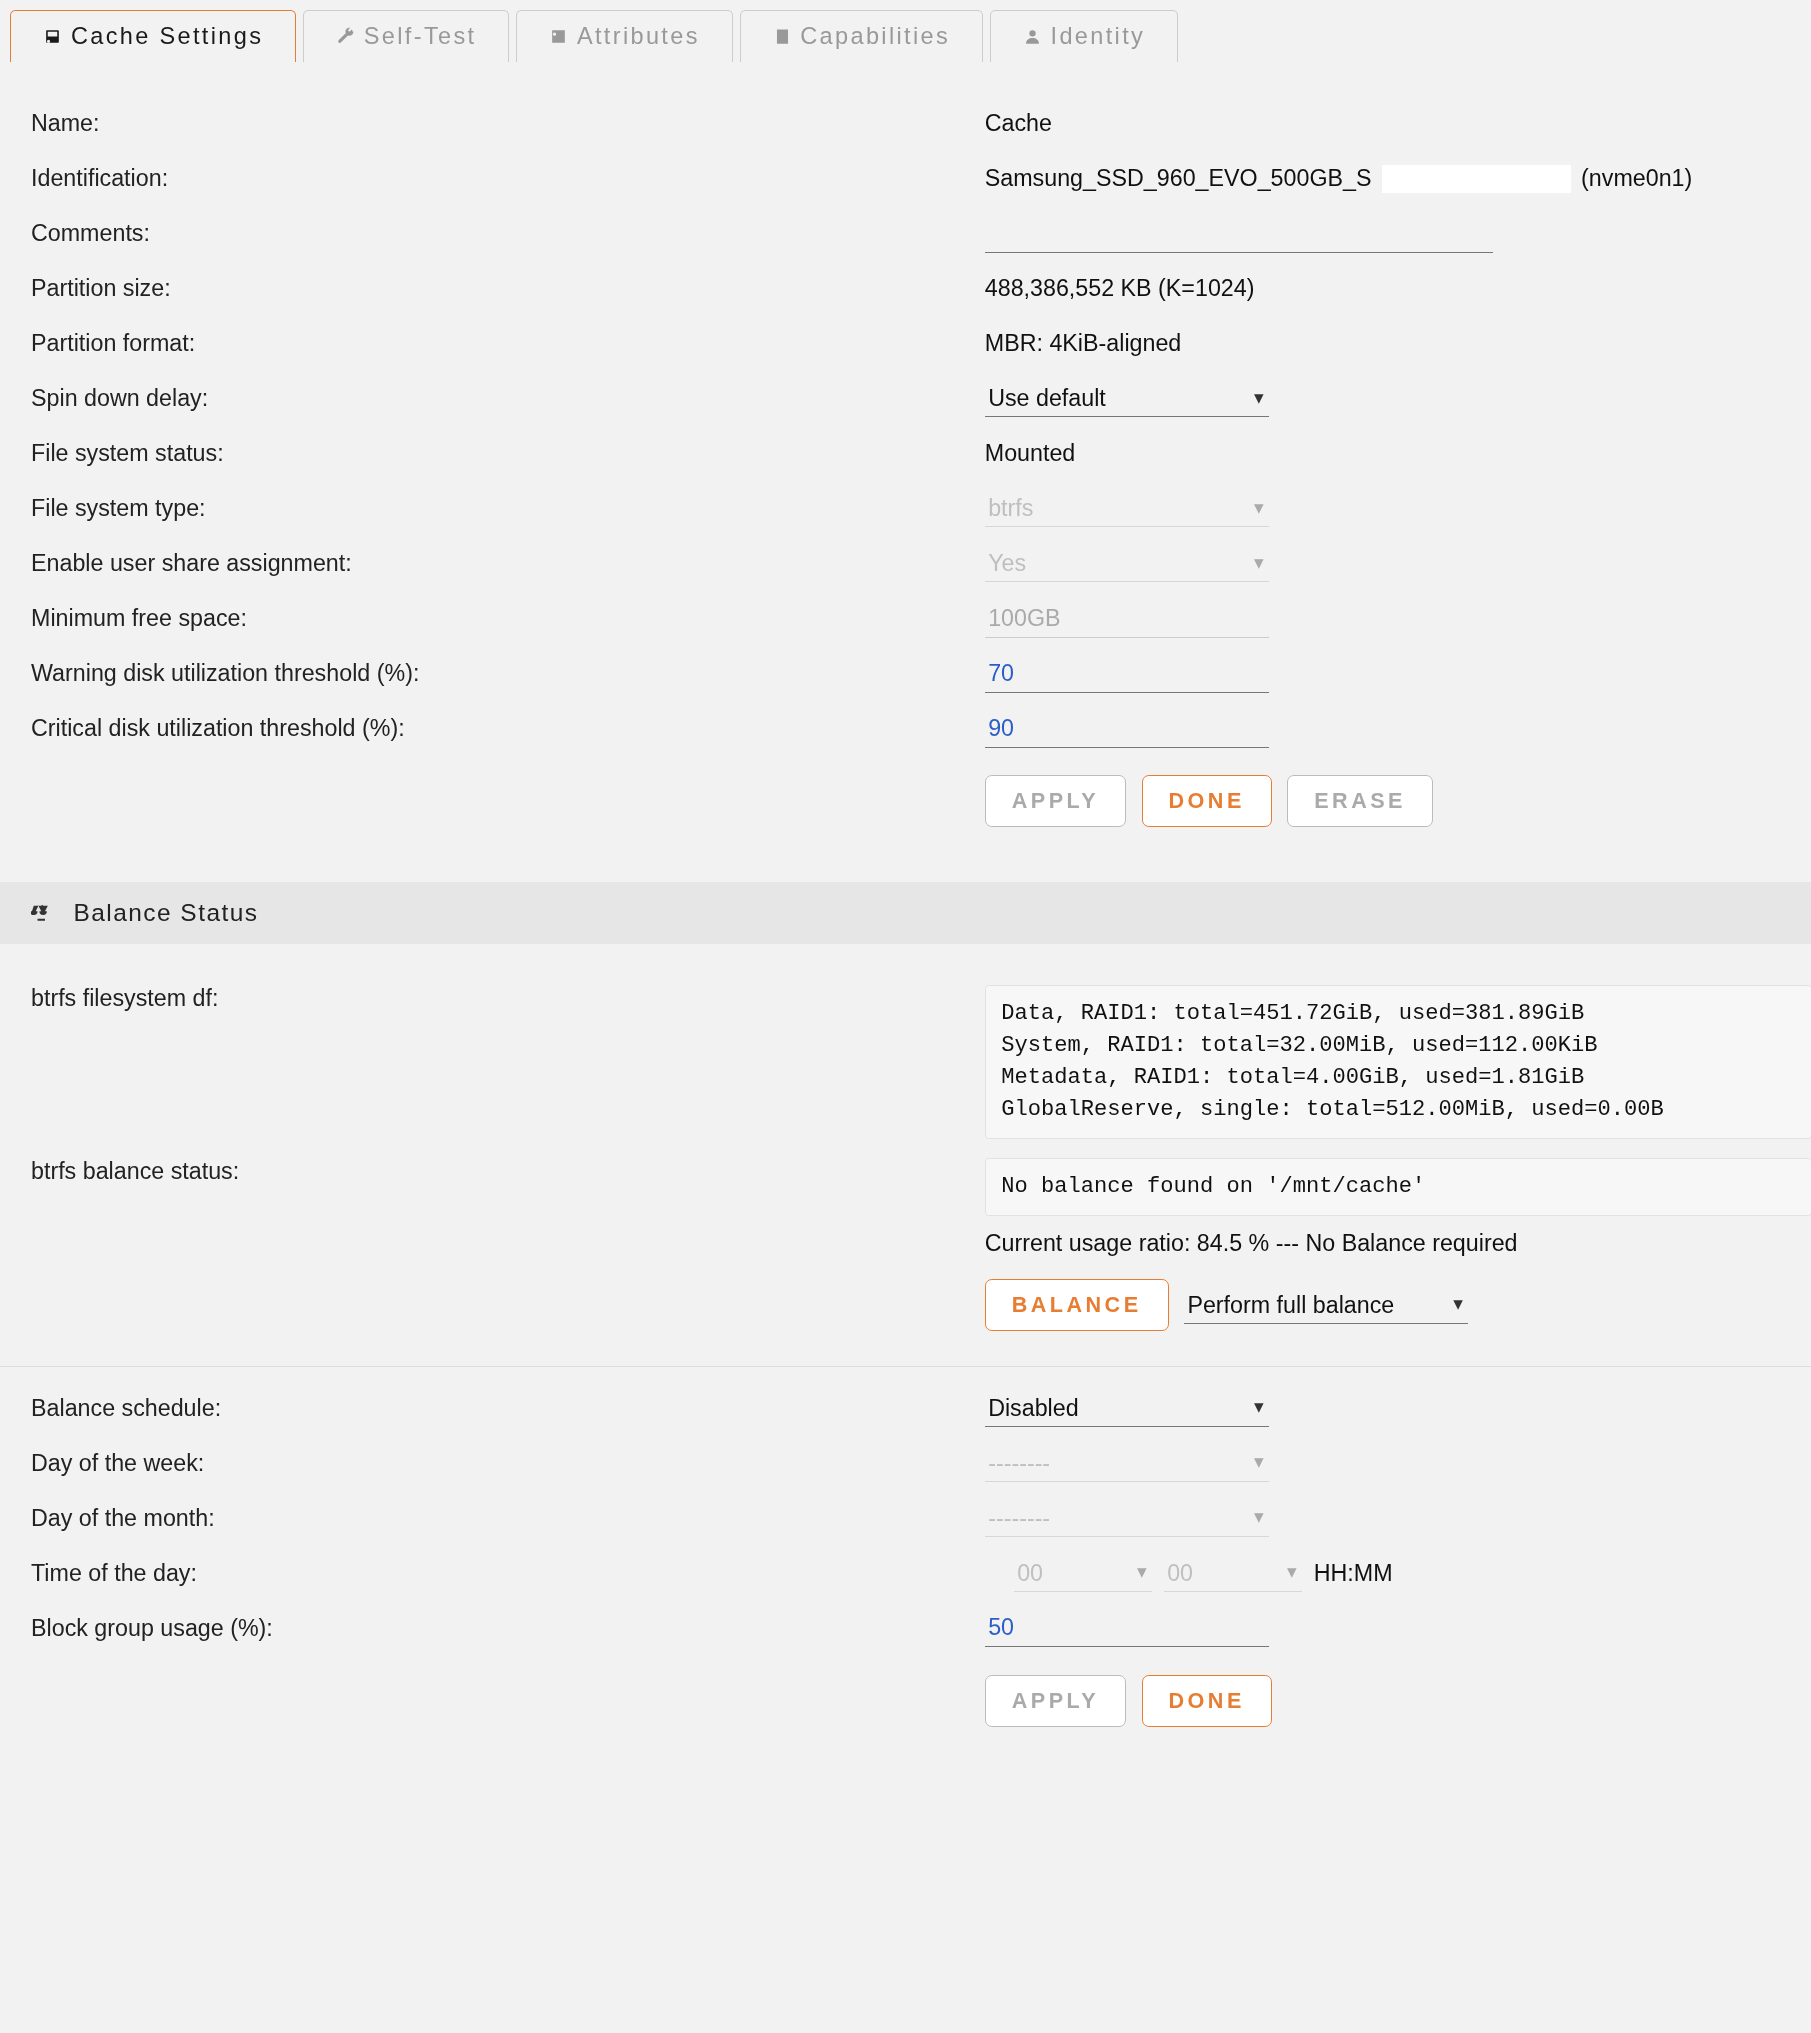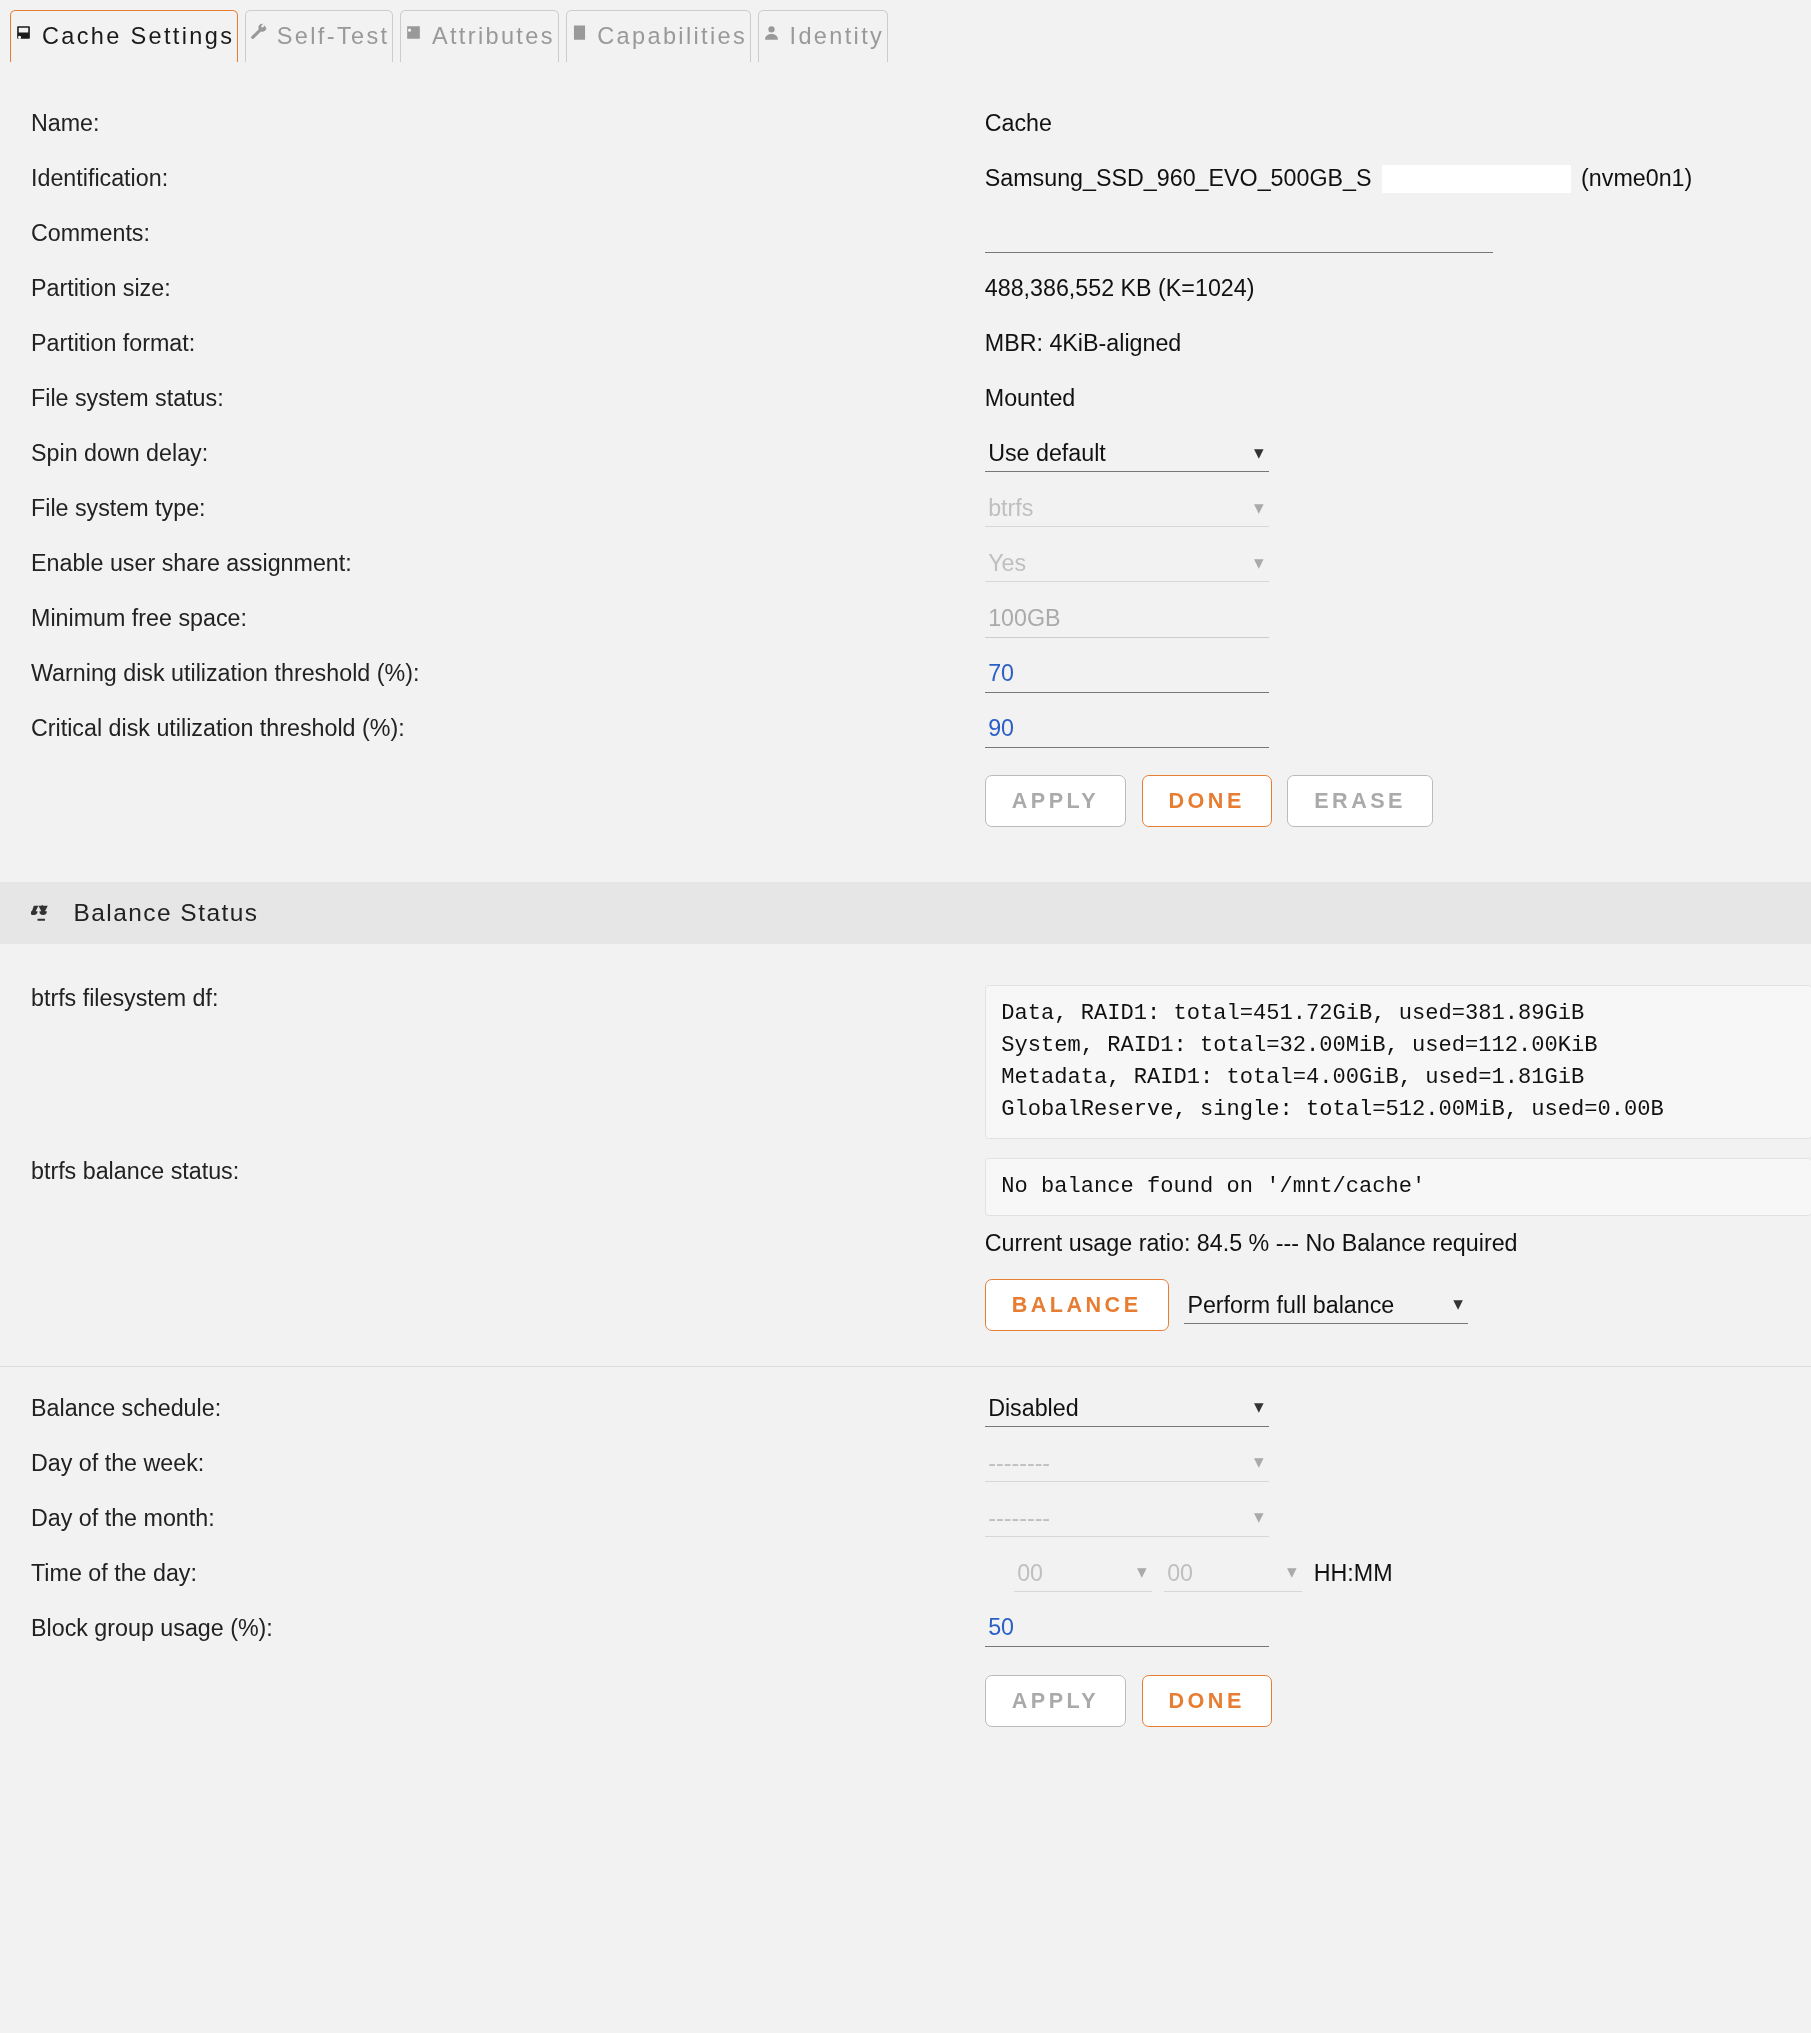--- a/index.html
+++ b/index.html
@@ -10,22 +10,23 @@
     color: #1a1a1a;
     width: 1812px;
   }
   .tabs {
     display: flex;
     padding: 10.3px 10.3px 0 10.3px;
     gap: 0;
   }
   .tab {
     display: flex;
+    align-items: center;
     gap: 8.6px;
-    padding: 12px 3px;
+    padding: 12px 32px;
     background: #f2f2f2;
     border: 0.9px solid #ccc;
     border-bottom: none;
     color: #999;
     font-size: 0.98rem;
     letter-spacing: 0.1em;
     cursor: pointer;
     margin-right: 6.9px;
     border-radius: 5.2px 5.2px 0 0;
   }
@@ -216,29 +217,29 @@
     <div class="form-label">Partition size:</div>
     <div class="form-value">488,386,552 KB (K=1024)</div>
   </div>
 
   <div class="form-row">
     <div class="form-label">Partition format:</div>
     <div class="form-value">MBR: 4KiB-aligned</div>
   </div>
 
   <div class="form-row">
+    <div class="form-label">Spin down delay:</div>
+    <div class="form-value">
+      <span class="select-wrap"><select class="select"><option>Use default</option></select></span>
+    </div>
+  </div>
+
+  <div class="form-row">
     <div class="form-label">File system status:</div>
     <div class="form-value">Mounted</div>
-  </div>
-
-  <div class="form-row">
-    <div class="form-label">Spin down delay:</div>
-    <div class="form-value">
-      <span class="select-wrap"><select class="select"><option>Use default</option></select></span>
-    </div>
   </div>
 
   <div class="form-row">
     <div class="form-label">File system type:</div>
     <div class="form-value">
       <span class="select-wrap disabled"><select class="select" disabled=""><option>btrfs</option></select></span>
     </div>
   </div>
 
   <div class="form-row">

